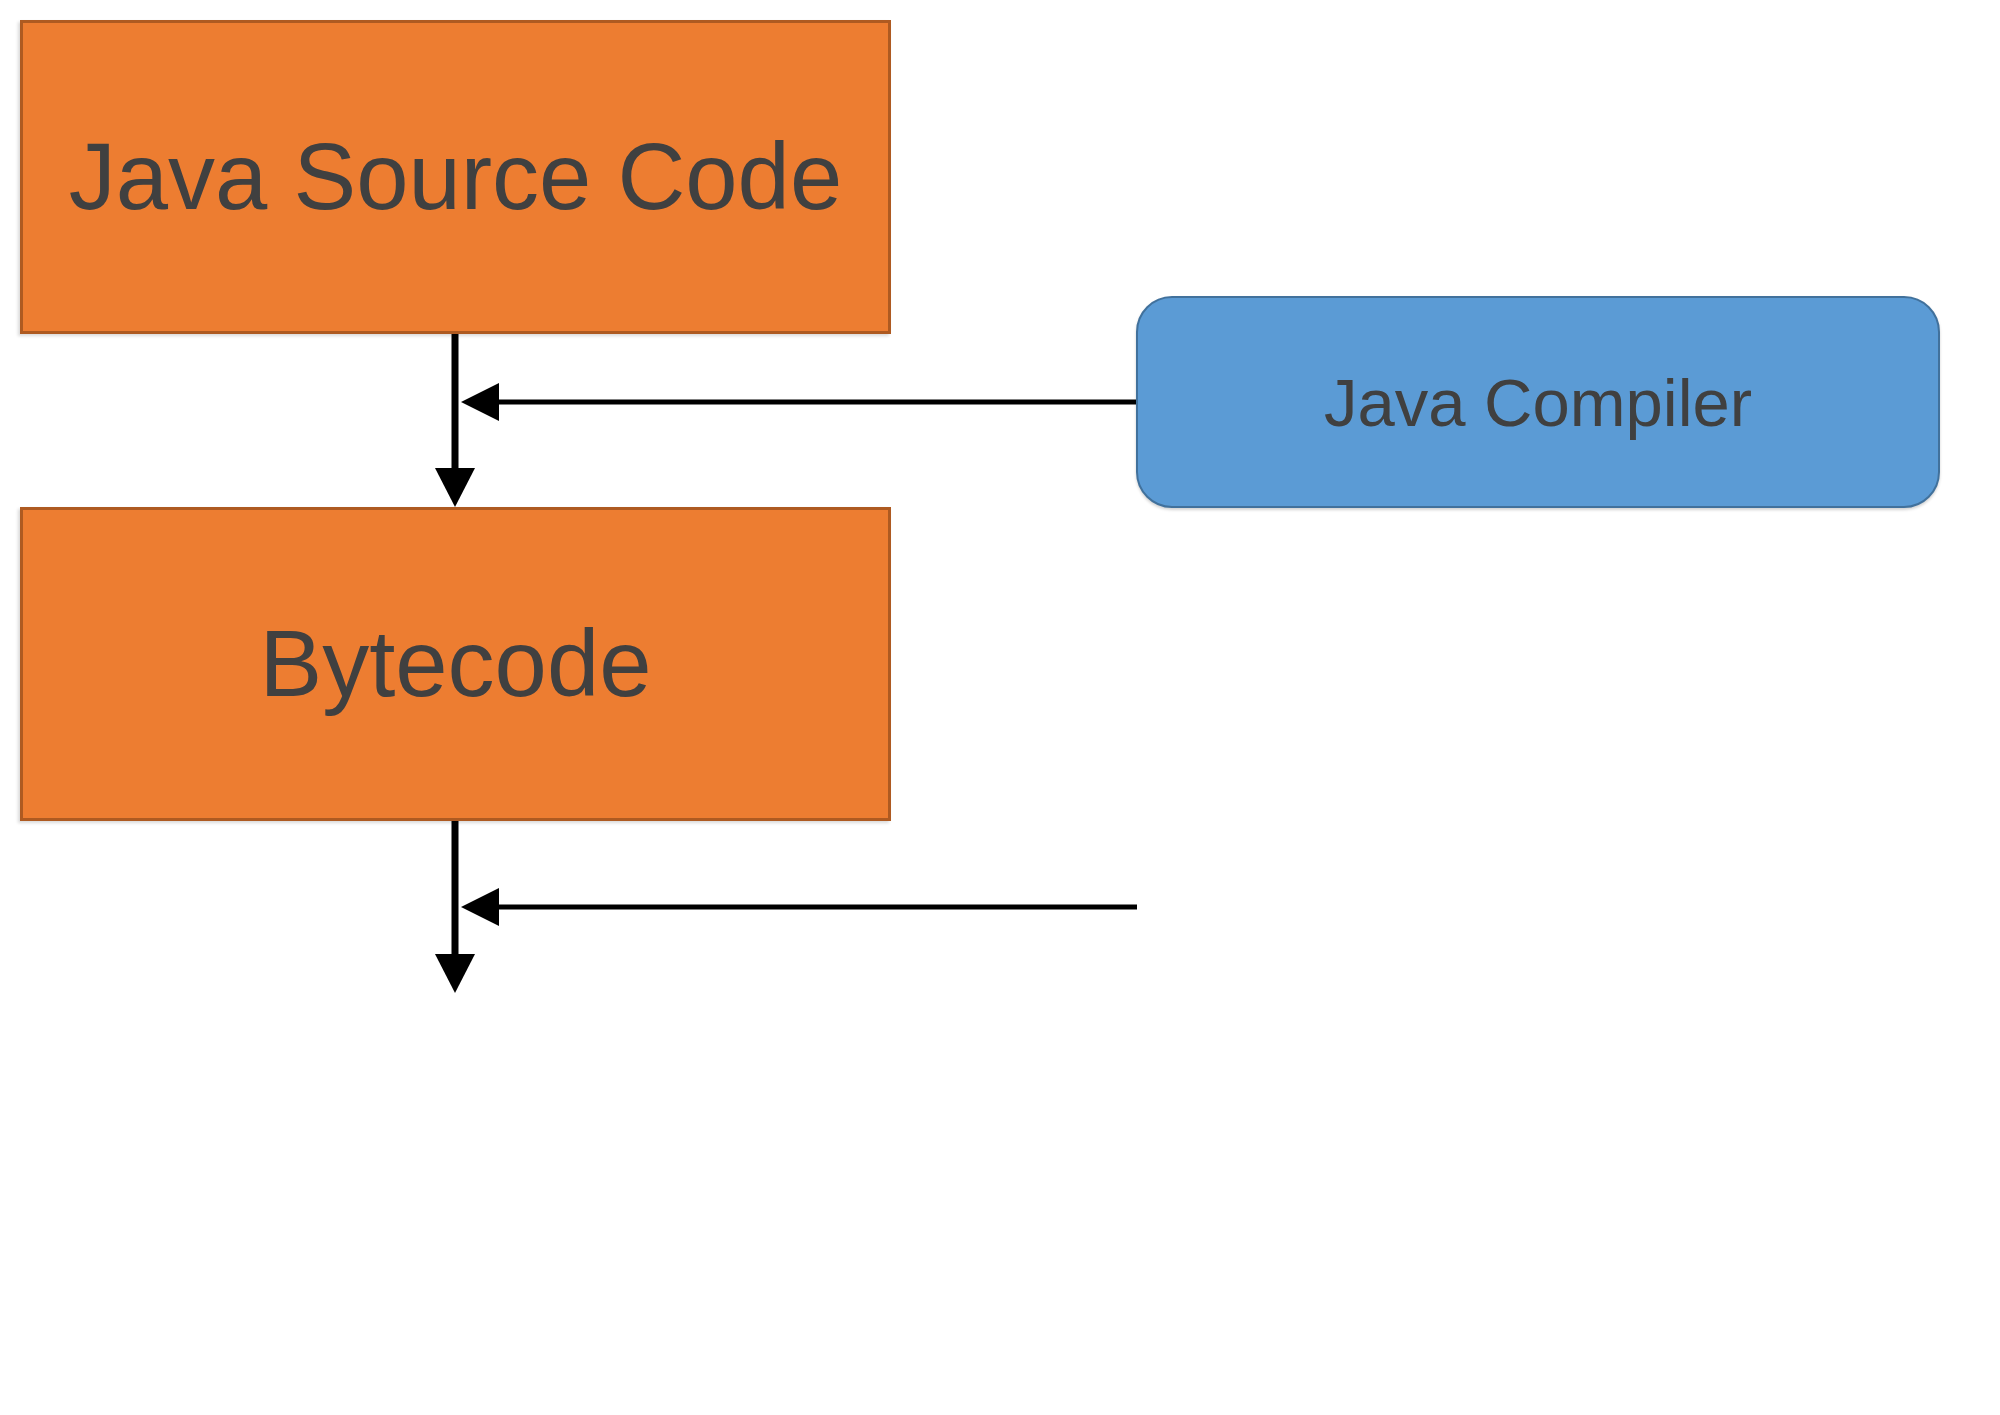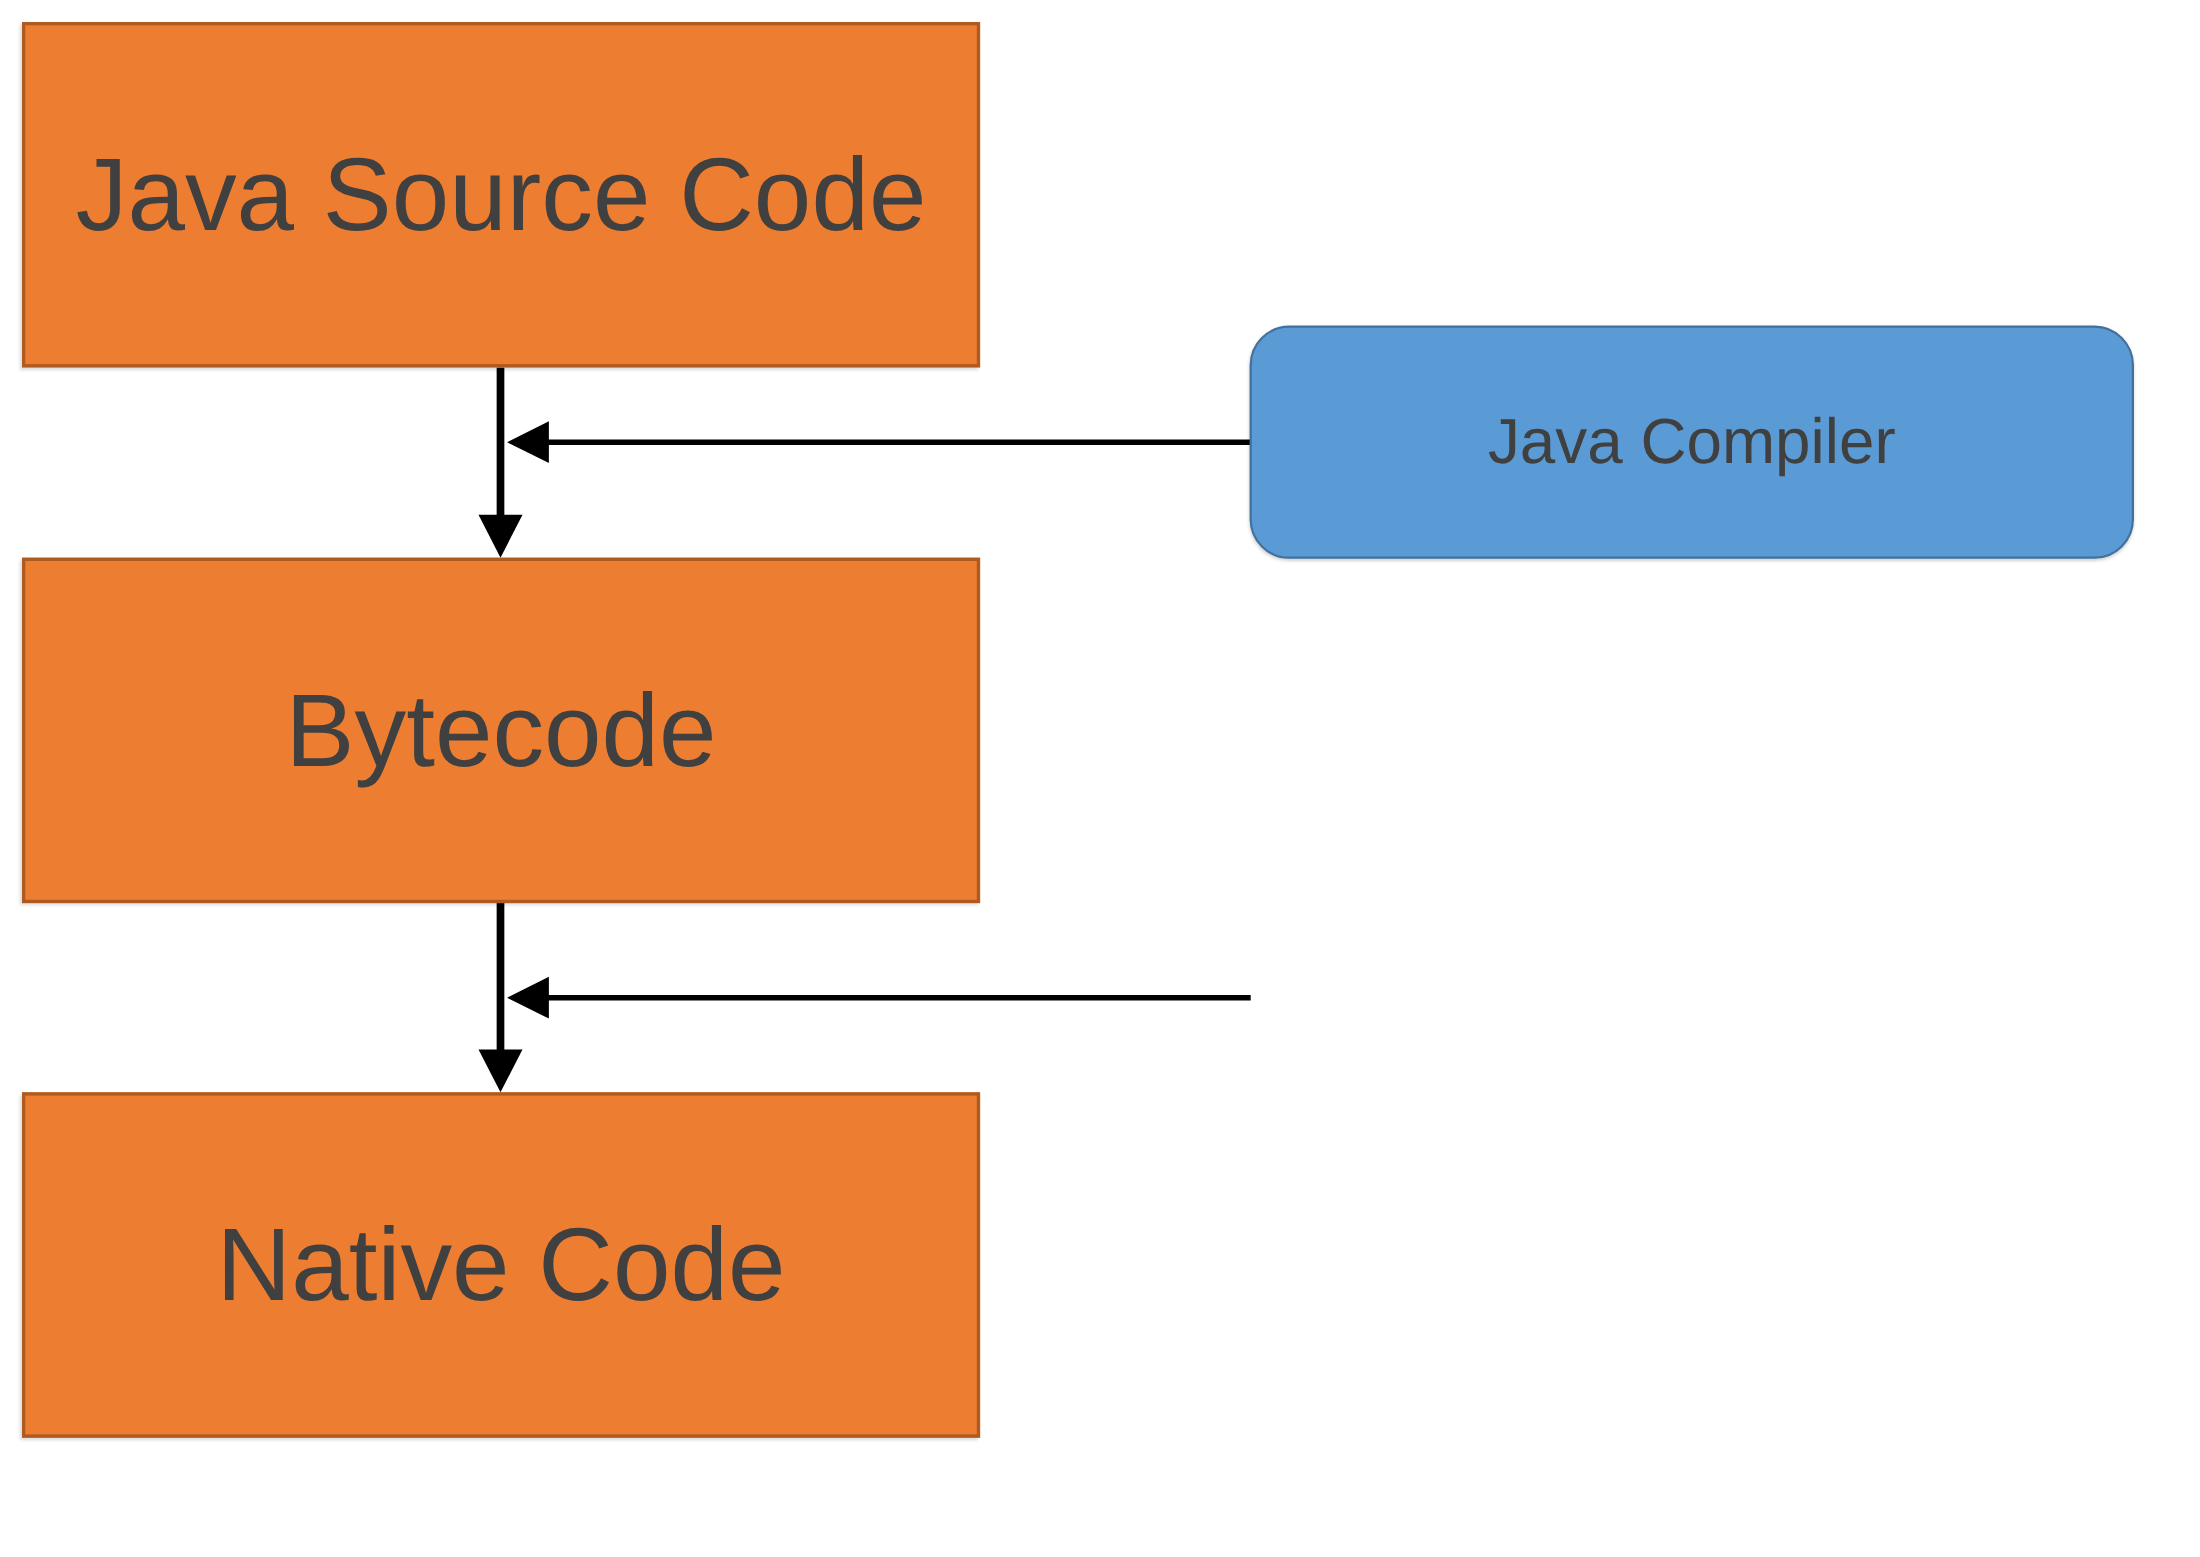--- a/index.html
+++ b/index.html
@@ -34,21 +34,21 @@
     font-size: 94px;
     box-shadow: -2px 2px 3px rgba(0,0,0,0.15);
   }
   .node-blue {
     background: #5B9BD5;
     border: 2px solid #41719C;
     border-radius: 36px;
     left: 1136px;
     width: 804px;
     height: 212px;
-    font-size: 58px;
+    font-size: 67px;
     box-shadow: 0 2px 3px rgba(0,0,0,0.18);
   }
   #box-java-source { top: 20px; }
   #box-bytecode    { top: 507px; }
   #box-native      { top: 993px; }
   #box-java-compiler { top: 296px; }
   #box-jit-compiler  { top: 801px; }
   #arrow-layer {
     position: absolute;
     left: 0;
@@ -94,22 +94,19 @@
   </svg>
 
   <div id="box-java-source" class="node node-orange">
     <span>Java Source Code</span>
   </div>
 
   <div id="box-bytecode" class="node node-orange">
     <span>Bytecode</span>
   </div>
 
-  <div id="box-native" class="node node-orange">
-    <span>Native Code</span>
-  </div>
 
   <div id="box-java-compiler" class="node node-blue">
     <span>Java Compiler</span>
   </div>
 
 
 </div>
 
 </body></html>

